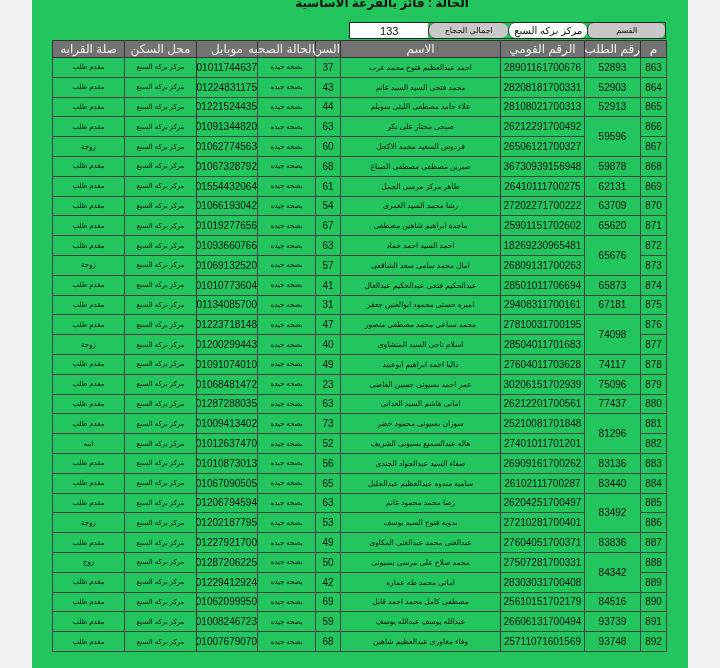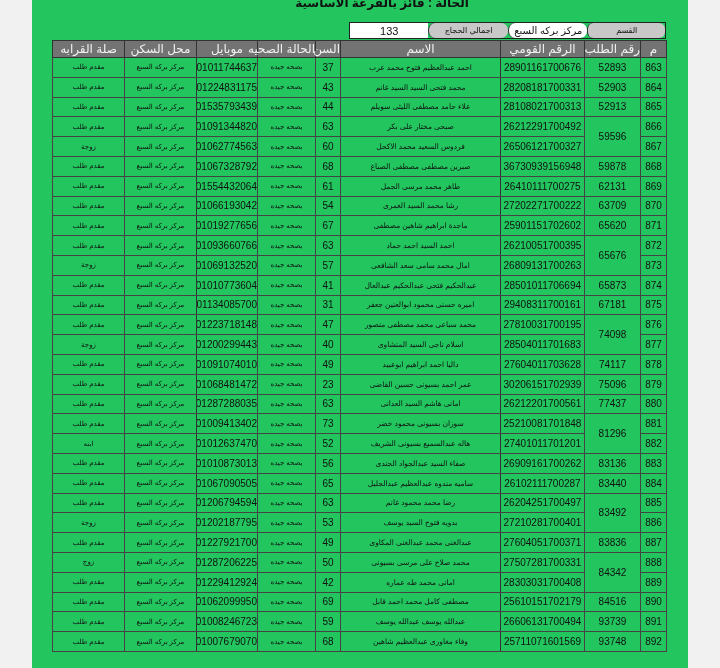--- a/index.html
+++ b/index.html
@@ -123,21 +123,21 @@
           <td class="small">مركز بركه السبع</td>
           <td class="small">مقدم طلب</td>
         </tr>
         <tr>
           <td class="num">865</td>
           <td class="num">52913</td>
           <td class="nid">28108021700313</td>
           <td class="name">علاء حامد مصطفى الليثى سويلم</td>
           <td class="num">44</td>
           <td class="small">بصحه جيده</td>
-          <td class="mob">01535793439</td>
+          <td class="mob">01221524435</td>
           <td class="small">مركز بركه السبع</td>
           <td class="small">مقدم طلب</td>
         </tr>
         <tr>
           <td class="num">866</td>
           <td class="num" rowspan="2">59596</td>
           <td class="nid">26212291700492</td>
           <td class="name">صبحى مختار على بكر</td>
           <td class="num">63</td>
           <td class="small">بصحه جيده</td>
@@ -163,21 +163,21 @@
           <td class="num">68</td>
           <td class="small">بصحه جيده</td>
           <td class="mob">01067328792</td>
           <td class="small">مركز بركه السبع</td>
           <td class="small">مقدم طلب</td>
         </tr>
         <tr>
           <td class="num">869</td>
           <td class="num">62131</td>
           <td class="nid">26410111700275</td>
-          <td class="name">طاهر محمد مرسى الجمل</td>
+          <td class="name">طاهر مركز مرسى الجمل</td>
           <td class="num">61</td>
           <td class="small">بصحه جيده</td>
           <td class="mob">01554432064</td>
           <td class="small">مركز بركه السبع</td>
           <td class="small">مقدم طلب</td>
         </tr>
         <tr>
           <td class="num">870</td>
           <td class="num">63709</td>
           <td class="nid">27202271700222</td>
@@ -195,21 +195,21 @@
           <td class="name">ماجدة ابراهيم شاهين مصطفى</td>
           <td class="num">67</td>
           <td class="small">بصحه جيده</td>
           <td class="mob">01019277656</td>
           <td class="small">مركز بركه السبع</td>
           <td class="small">مقدم طلب</td>
         </tr>
         <tr>
           <td class="num">872</td>
           <td class="num" rowspan="2">65676</td>
-          <td class="nid">26210051700395</td>
+          <td class="nid">18269230965481</td>
           <td class="name">احمد السيد احمد حماد</td>
           <td class="num">63</td>
           <td class="small">بصحه جيده</td>
           <td class="mob">01093660766</td>
           <td class="small">مركز بركه السبع</td>
           <td class="small">مقدم طلب</td>
         </tr>
         <tr>
           <td class="num">873</td>
           <td class="nid">26809131700263</td>

